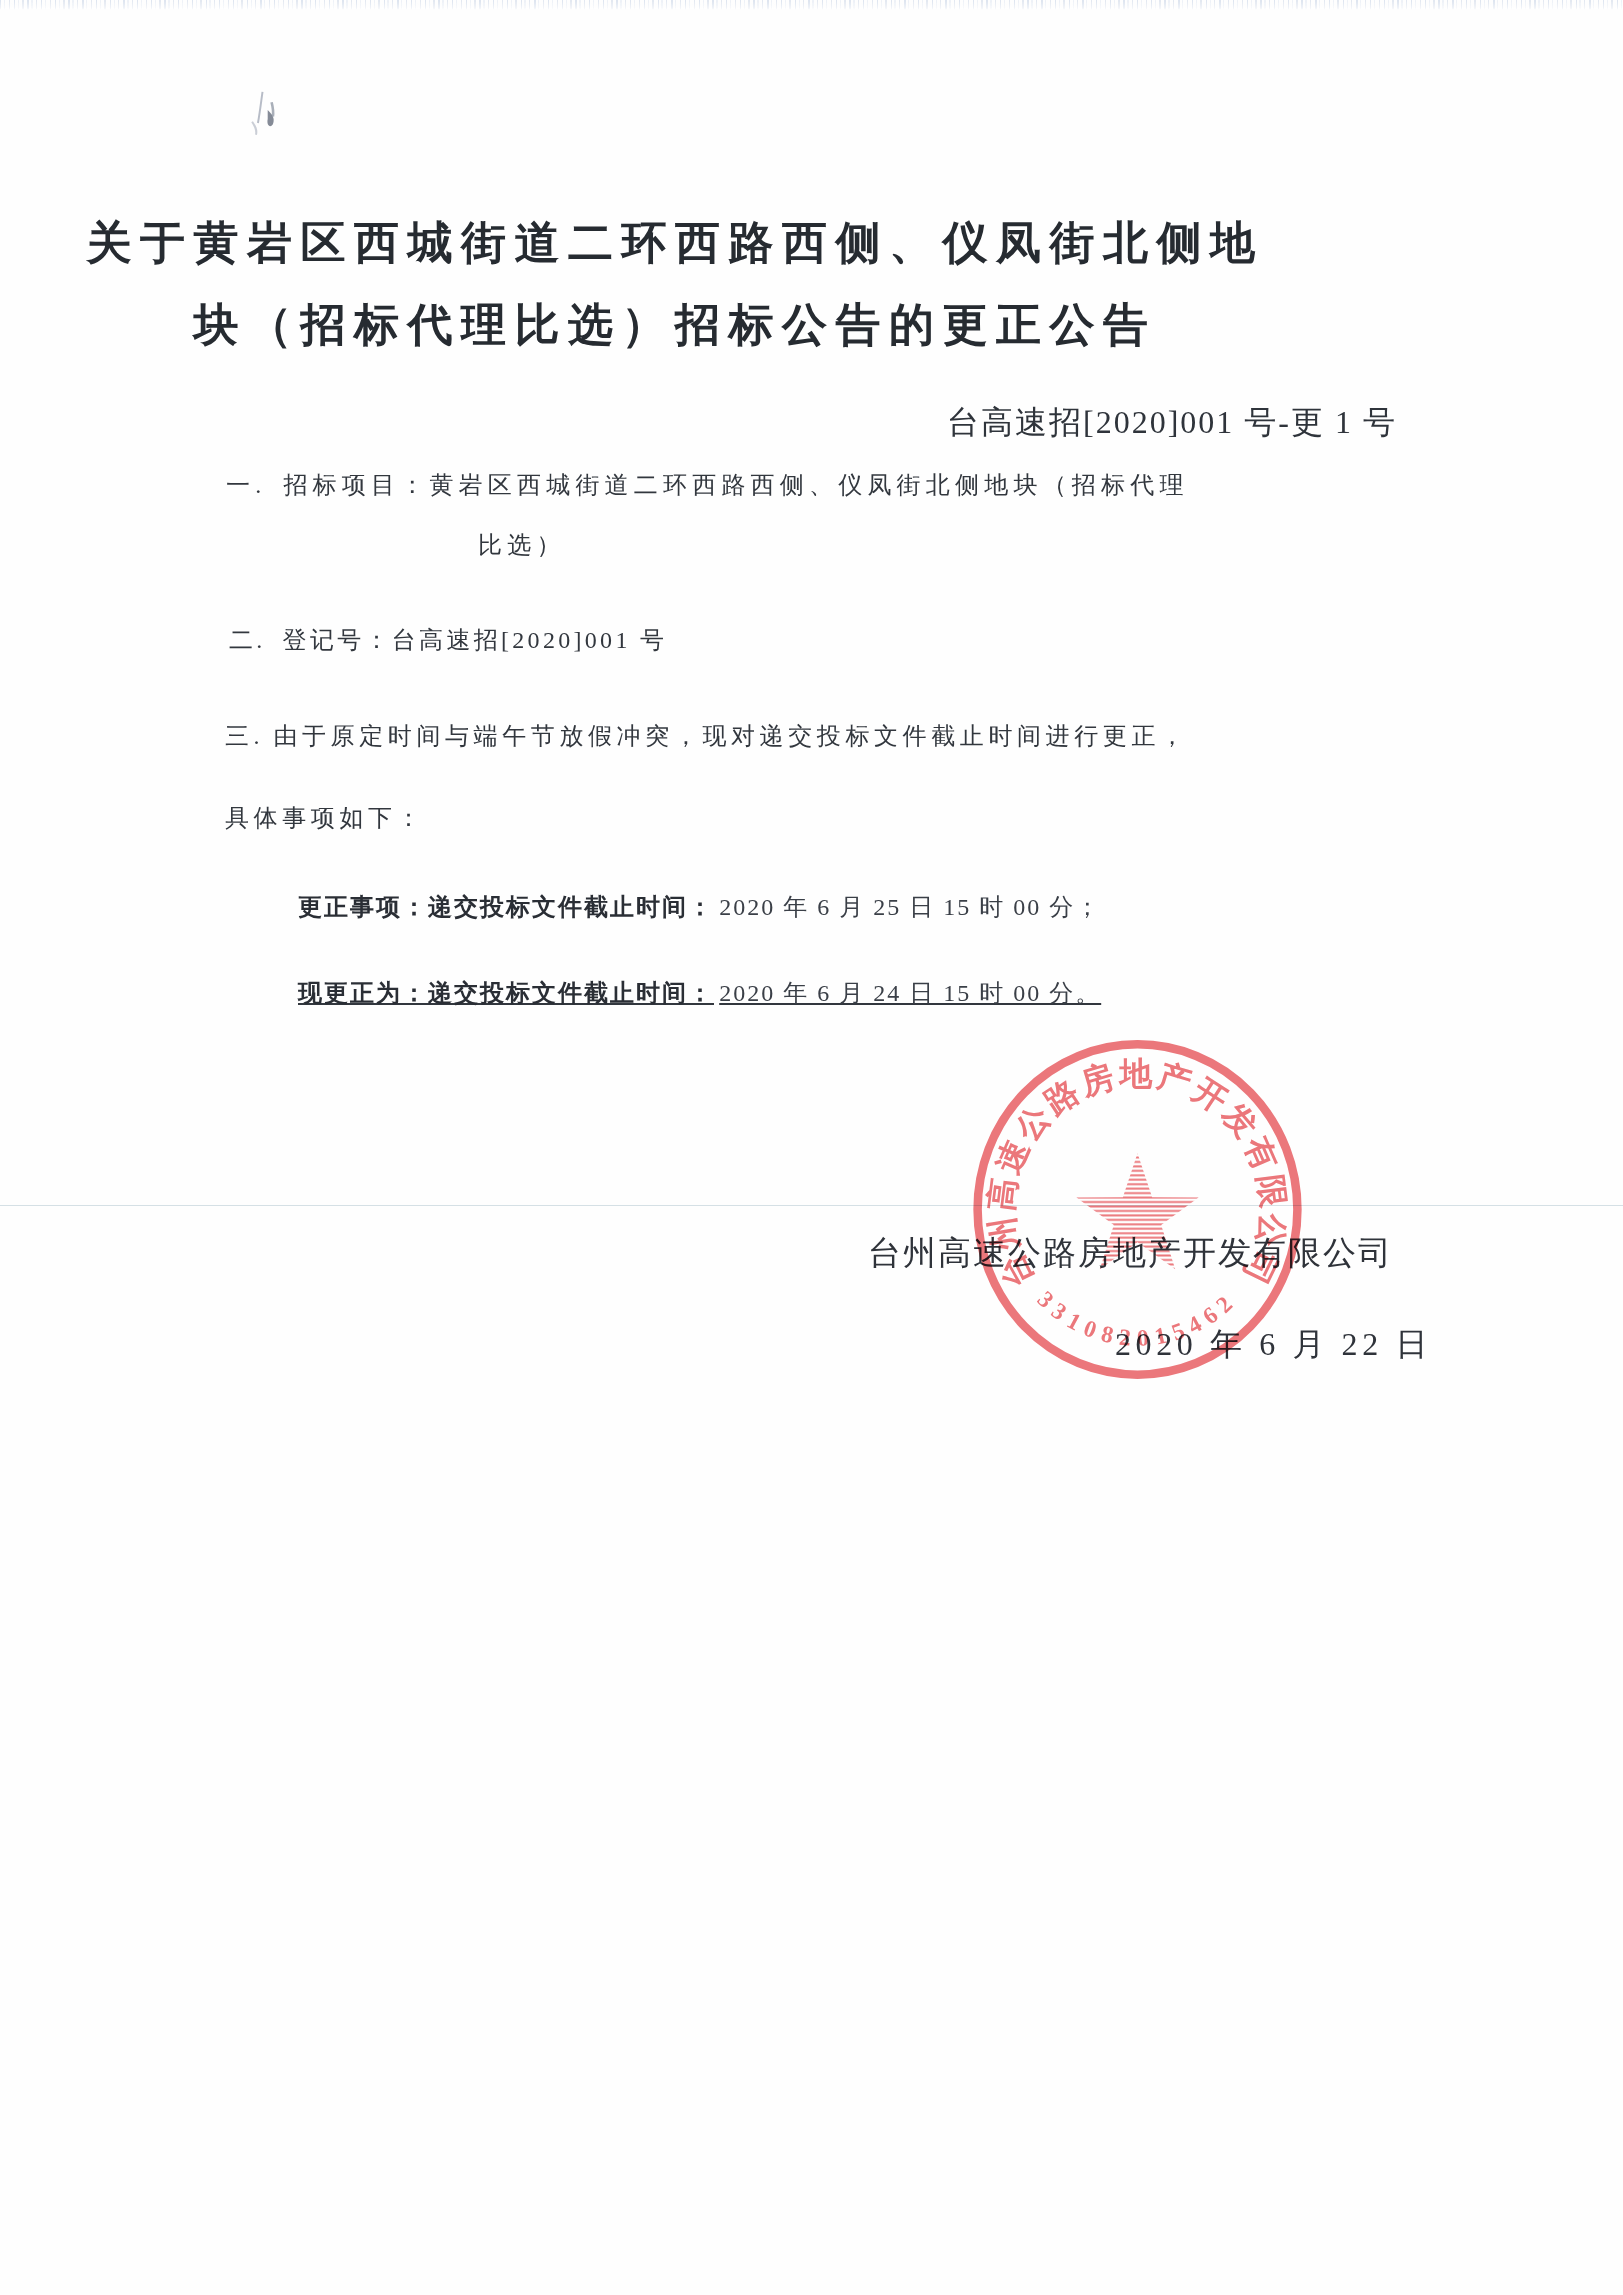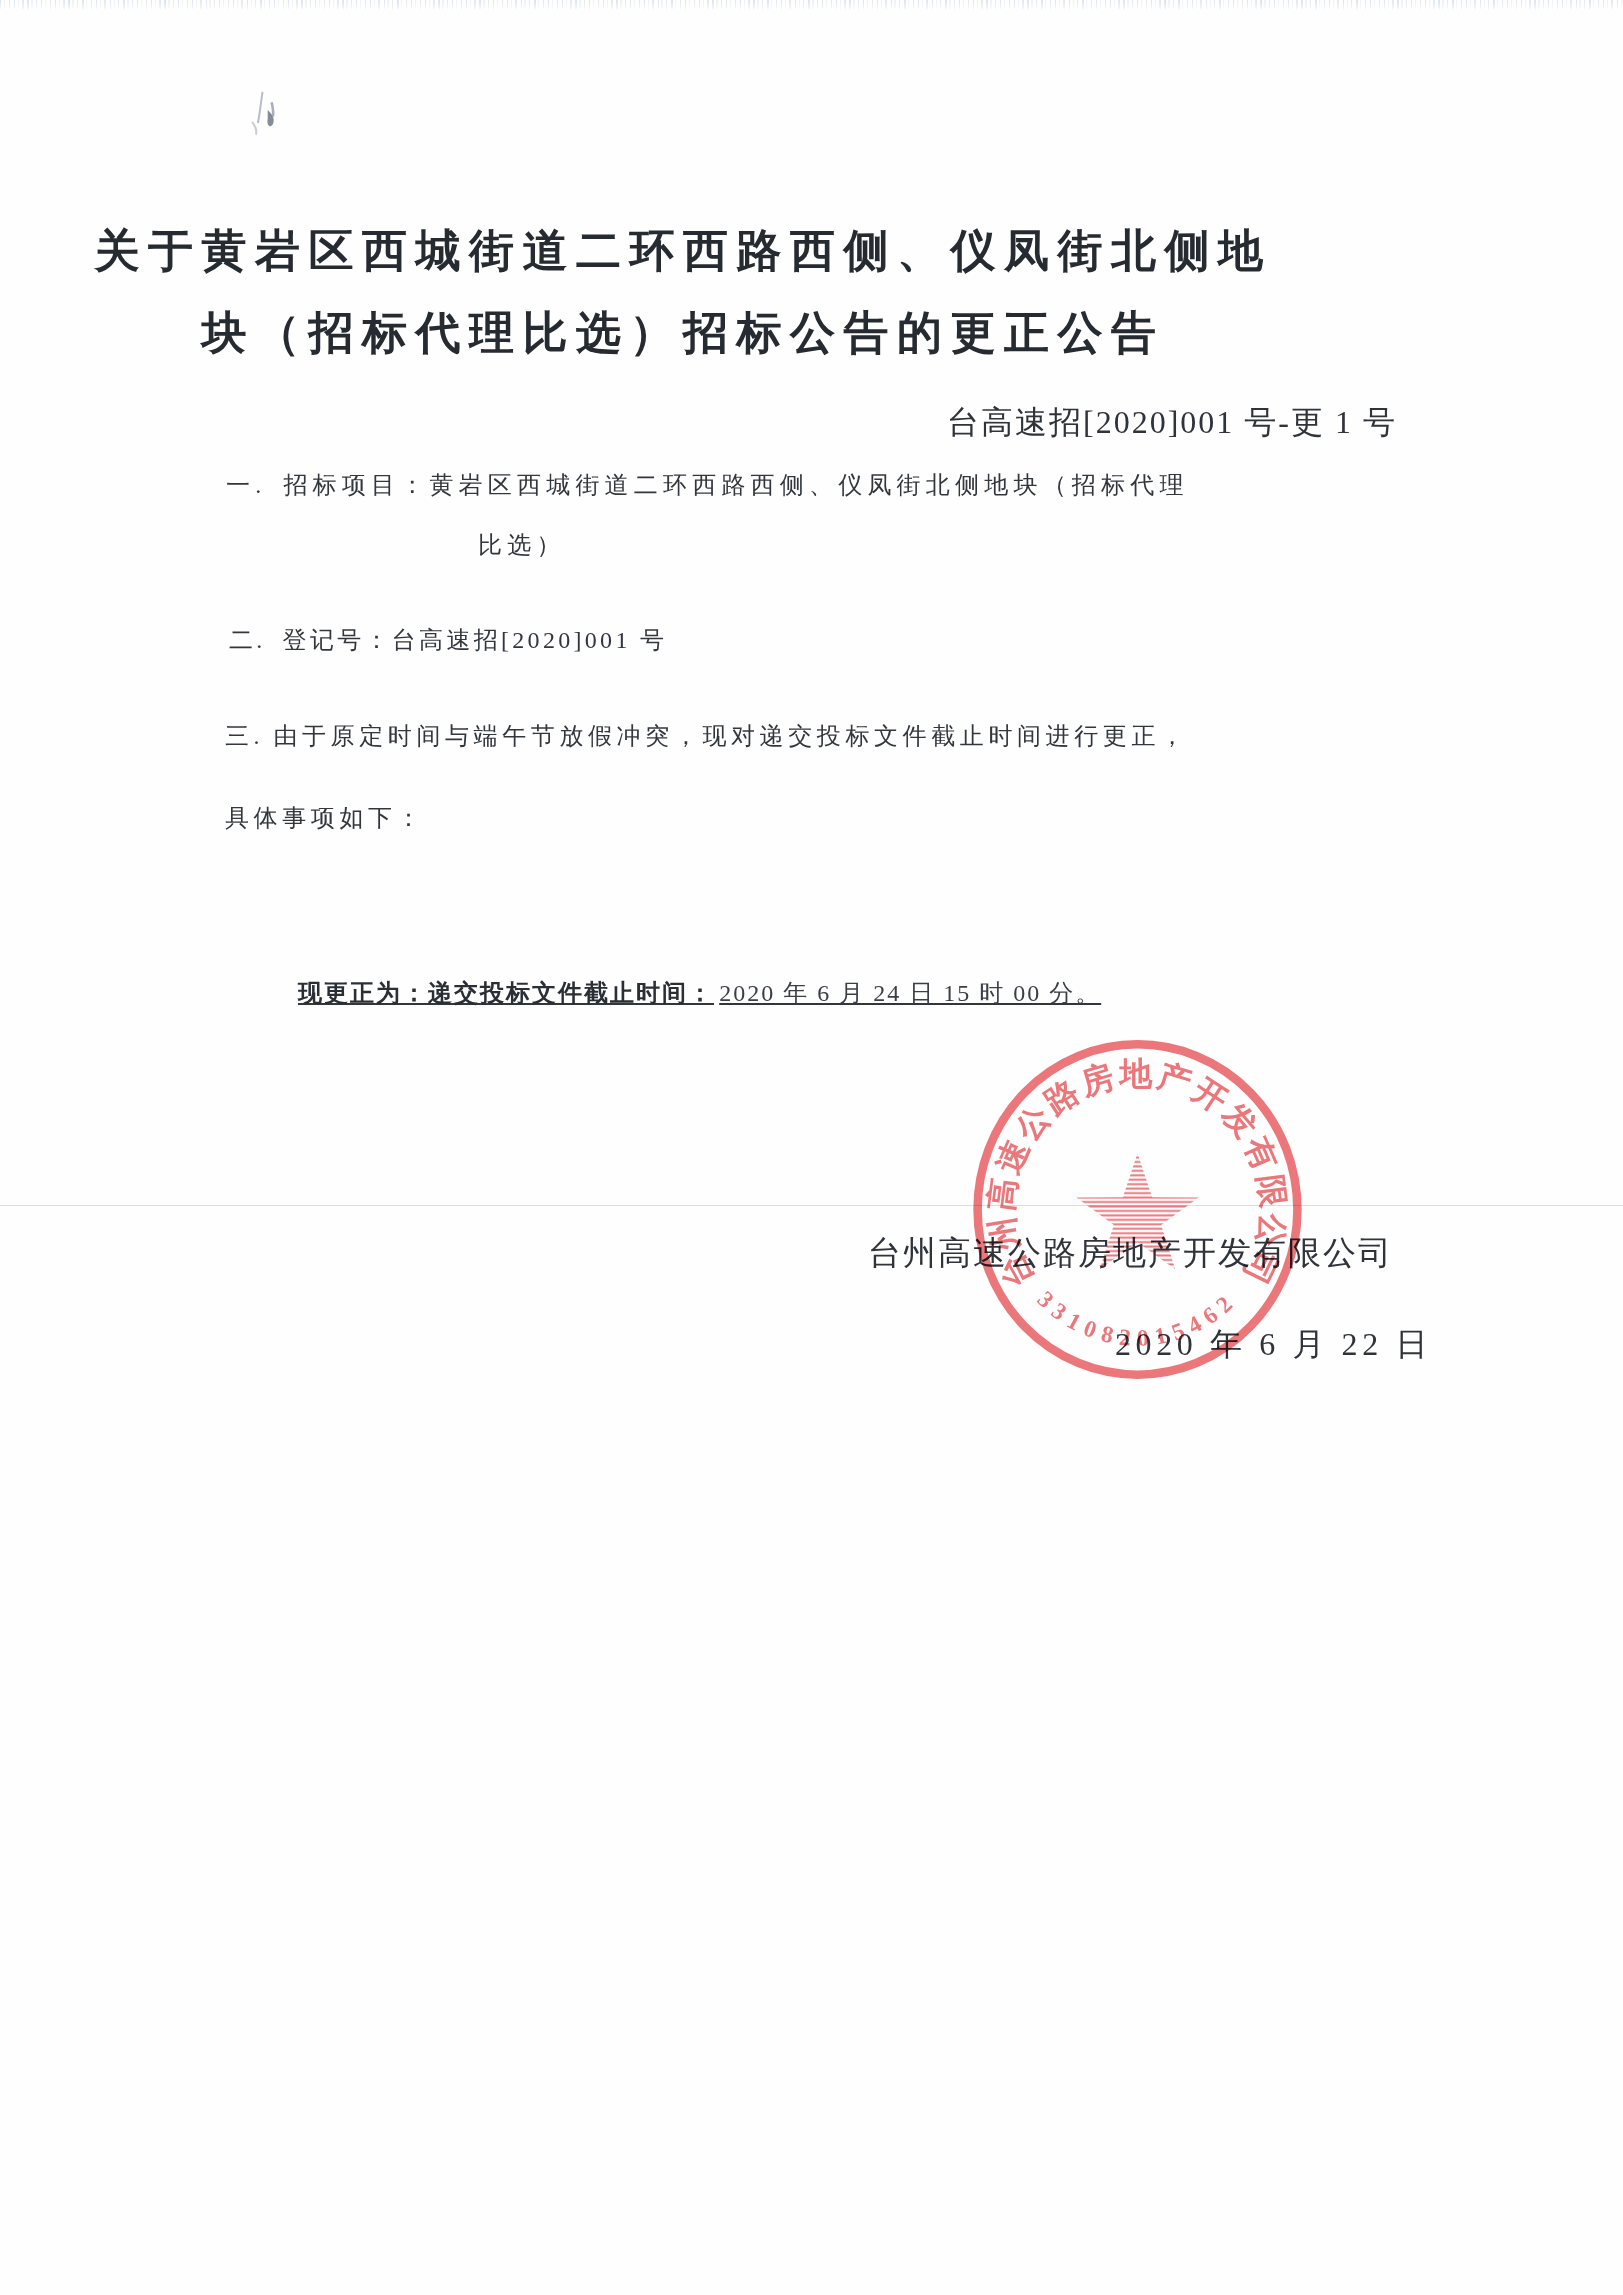--- a/index.html
+++ b/index.html
@@ -6,21 +6,21 @@
   .page{position:relative;width:1623px;height:2295px;background:#fefefe;overflow:hidden;
         font-family:"Liberation Serif","DejaVu Serif",serif;}
   .scan-band{position:absolute;top:0;left:0;width:1623px;height:9.8px;opacity:.85;
     background:
       linear-gradient(to bottom, rgba(255,255,255,0) 0 1.3px, rgba(255,255,255,.55) 7.9px, #fefefe 9.8px),
       repeating-linear-gradient(90deg,
         rgba(108,140,190,.26) 0 1.3px, rgba(255,255,255,0) 1.3px 3.9px,
         rgba(120,150,200,.14) 3.9px 5.2px, rgba(255,255,255,0) 5.2px 8.5px,
         rgba(95,125,175,.20) 8.5px 9.8px, rgba(255,255,255,0) 9.8px 13.7px);}
   .smudge{position:absolute;left:243px;top:84px;width:52px;height:65px;}
-  .title{position:absolute;top:194px;left:0;width:1334px;margin:16px;text-align:center;
+  .title{position:absolute;top:194px;left:0;width:1334px;margin:8px;text-align:center;
          font-size:45px;font-weight:bold;color:#262b31;letter-spacing:8.5px;line-height:82px;}
   .tline{display:block;white-space:nowrap;}
   .refno{position:absolute;top:401px;right:226px;font-size:32px;color:#2f343b;letter-spacing:2px;white-space:nowrap;}
   .bodyline{position:absolute;font-size:24px;color:#32373e;white-space:nowrap;}
   .l1 {top:469px;left:226px;letter-spacing:5.2px;}
   .l1b{top:529px;left:478px;letter-spacing:5.2px;}
   .l2 {top:610px;left:229px;letter-spacing:3.3px;margin-top:14px;}
   .l3 {top:720px;left:225px;letter-spacing:4.6px;}
   .l3b{top:802px;left:225px;letter-spacing:4.6px;}
   .l4 {top:891px;left:298px;letter-spacing:2px;}
@@ -65,20 +65,23 @@
 
   <div class="bodyline l2">
     <span class="lbl">二.</span><span>登记号：台高速招[2020]001 号</span>
   </div>
 
   <div class="bodyline l3">
     <span class="lbl-sm">三.</span><span>由于原定时间与端午节放假冲突，现对递交投标文件截止时间进行更正，</span>
   </div>
   <div class="bodyline l3b">具体事项如下：</div>
 
+  <div class="bodyline l4">
+    <span class="blabel">更正事项：递交投标文件截止时间：</span><span class="bvalue">2020 年 6 月 25 日 15 时 00 分；</span>
+  </div>
   <div class="bodyline l5">
     <span class="blabel">现更正为：递交投标文件截止时间：</span><span class="bvalue">2020 年 6 月 24 日 15 时 00 分。</span>
   </div>
 
   <div class="scanline"></div>
 
   <div class="company">台州高速公路房地产开发有限公司</div>
   <div class="datetext">2020 年 6 月 22 日</div>
 
   <div class="seal">

